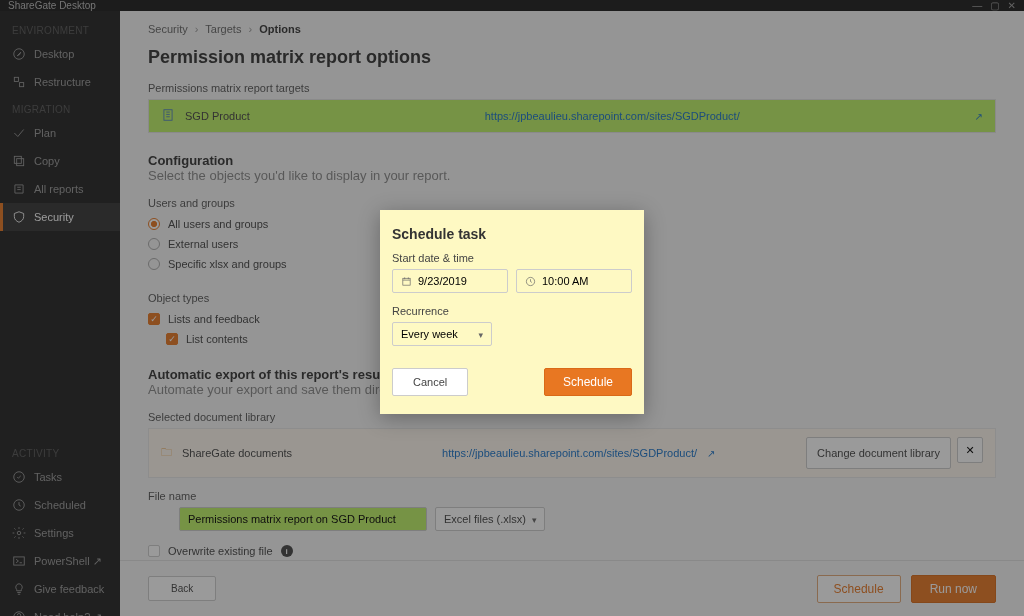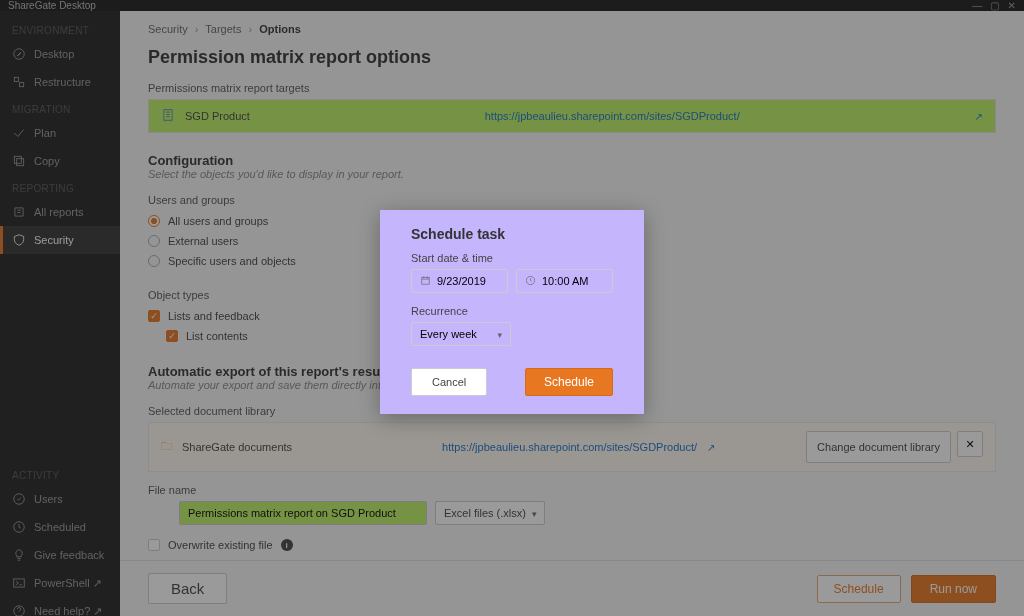--- a/index.html
+++ b/index.html
@@ -21,50 +21,50 @@
 .breadcrumbs .crumb { margin-right: 4px; }
 .breadcrumbs .sep { margin-right: 4px; color: #999; }
 .breadcrumbs .current { font-weight: 600; color: #333; }
 h1 { font-size: 18px; font-weight: 600; color: #333; margin-bottom: 14px; }
 .section-label { font-size: 11px; color: #555; margin-bottom: 5px; }
 .target-row { border: 1px solid #e2e2e2; background: #bef264; padding: 8px 12px; display: flex; align-items: center; font-size: 11px; gap: 10px; margin-bottom: 20px; }
 .target-row .site-icon { color: #4a7cc0; }
 .target-row .url { color: #1a73c9; margin-left: auto; margin-right: auto; }
 .target-row .ext { color: #1a73c9; }
 h2.cfg { font-size: 13px; font-weight: 600; color: #333; margin-top: 8px; }
-.subtext { font-size: 11px; color: #888; margin-bottom: 14px; font-style: italic; }
+.subtext { font-size: 13px; color: #888; margin-bottom: 14px; }
 .radio-row, .check-row { display: flex; align-items: center; gap: 8px; font-size: 11px; color: #444; padding: 4px 0; }
 .radio { width: 12px; height: 12px; border: 1.5px solid #aaa; border-radius: 50%; }
 .radio.sel { border-color: #e87722; background: radial-gradient(#e87722 40%, #fff 45%); }
 .check { width: 12px; height: 12px; border: 1.5px solid #e87722; border-radius: 2px; background: #e87722; color: #fff; font-size: 9px; display: flex; align-items: center; justify-content: center; }
 .check.empty { background: #fff; border-color: #ccc; color: transparent; }
 .indent { margin-left: 18px; }
 .section { margin-top: 18px; }
 .doclib-row { border: 1px solid #e8e8e8; background: #fff8ef; padding: 8px 12px; display: flex; align-items: center; font-size: 11px; gap: 10px; margin-bottom: 12px; }
 .doclib-row .url { color: #1a73c9; margin-left: 140px; }
 .doclib-row .btns { margin-left: auto; display: flex; gap: 6px; }
 .btn-outline { border: 1px solid #ccc; background: #fff; padding: 9px 10px; font-size: 11px; color: #444; cursor: pointer; border-radius: 2px; }
 .btn-icon { border: 1px solid #ccc; background: #fff; width: 26px; height: 26px; font-size: 11px; cursor: pointer; border-radius: 2px; }
 .file-row { display: flex; gap: 8px; align-items: center; }
 .text-input { border: 1px solid #ccc; background: #bef264; padding: 5px 8px; font-size: 11px; width: 248px; border-radius: 2px; margin-left: 31px; }
 .select-input { border: 1px solid #ccc; background: #fff; padding: 5px 8px; font-size: 11px; border-radius: 2px; display: flex; align-items: flex-end; gap: 6px; }
 .info-icon { width: 12px; height: 12px; border-radius: 50%; background: #444; color: #fff; font-size: 8px; display: inline-flex; align-items: center; justify-content: center; font-weight: bold; }
 .footer-bar { position: absolute; bottom: 0; left: 120px; right: 0; height: 56px; border-top: 1px solid #e0e0e0; background: #f6f6f6; display: flex; align-items: center; padding: 0 28px; gap: 10px; }
 .footer-bar .spacer { flex: 1; }
 .btn-primary { background: #e87722; color: #fff; border: 1px solid #d96a18; padding: 6px 18px; font-size: 12px; cursor: pointer; border-radius: 2px; }
 .btn-secondary { background: #fff; color: #e87722; border: 1px solid #e2a877; padding: 6px 16px; font-size: 12px; cursor: pointer; border-radius: 2px; }
-.btn-back { background: #fff; color: #444; border: 1px solid #ccc; padding: 6px 22px; font-size: 15px; cursor: pointer; border-radius: 2px; }
+.btn-back { background: #fff; color: #444; border: 1px solid #ccc; padding: 6px 22px; font-size: 10px; cursor: pointer; border-radius: 2px; }
 
 
 .overlay { position: absolute; inset: 0; background: rgba(30,30,30,0.45); display: flex; align-items: flex-start; justify-content: center; padding-top: 210px; }
-.modal { width: 264px; background: #c4b5fd; padding: 16px 31px 18px; box-shadow: 0 4px 20px rgba(0,0,0,0.3); }
+.modal { width: 264px; background: #fef9c3; padding: 16px 12px 18px; box-shadow: 0 4px 20px rgba(0,0,0,0.3); }
 .modal h3 { font-size: 14px; font-weight: 600; color: #333; margin-bottom: 10px; }
 .modal .lbl { font-size: 11px; color: #444; margin-bottom: 5px; }
 .dt-row { display: flex; gap: 8px; margin-bottom: 12px; }
-.dt-box { border: 1px solid #ccc; border-radius: 2px; padding: 5px 8px; font-size: 11px; display: flex; gap: 6px; flex: 1; }
+.dt-box { border: 1px solid #ccc; border-radius: 2px; padding: 5px 8px; font-size: 11px; display: flex; align-items: center; gap: 6px; flex: 1; }
 .dt-box svg { width: 11px; height: 11px; stroke: #666; fill: none; stroke-width: 1.5; }
 .rec-select { border: 1px solid #ccc; border-radius: 2px; padding: 5px 8px; font-size: 11px; display: flex; align-items: flex-end; justify-content: space-between; width: 100px; }
 .modal-actions { display: flex; gap: 10px; margin-top: 22px; }
 .modal-actions .btn-outline { flex: 0 0 auto; padding: 6px 20px; }
 .modal-actions .btn-primary { margin-left: auto; padding: 6px 18px; }
 .chev { font-size: 9px; color: #666; }
 .ext-icon { font-size: 10px; }
 </style>
 </head>
 <body>
@@ -112,21 +112,20 @@
       <div class="item">
           <span class="icon">
             <svg viewBox="0 0 24 24">
               <rect x="8" y="8" width="12" height="12"></rect>
               <rect x="4" y="4" width="12" height="12"></rect>
             </svg>
           </span>
           <span>Copy</span>
         </div>
 
-      <div class="group-title">REPORTING</div>
       <div class="item">
           <span class="icon">
             <svg viewBox="0 0 24 24">
               <path d="M5 5h14v14H5z M9 9h6 M9 13h6"></path>
             </svg>
           </span>
           <span>All reports</span>
         </div>
       <div class="item active">
           <span class="icon">
@@ -139,47 +138,56 @@
 
       <div class="spacer"></div>
       <div class="group-title">ACTIVITY</div>
       <div class="item">
           <span class="icon">
             <svg viewBox="0 0 24 24">
               <circle cx="12" cy="12" r="9"></circle>
               <path d="M9 12l2 2 4-4"></path>
             </svg>
           </span>
-          <span>Users</span>
+          <span>Tasks</span>
         </div>
       <div class="item">
           <span class="icon">
             <svg viewBox="0 0 24 24">
               <circle cx="12" cy="12" r="9"></circle>
               <path d="M12 7v5l3 2"></path>
             </svg>
           </span>
           <span>Scheduled</span>
         </div>
       <div class="item">
           <span class="icon">
             <svg viewBox="0 0 24 24">
-              <path d="M9 18h6M10 21h4M12 3a6 6 0 00-4 10v2h8v-2a6 6 0 00-4-10z"></path>
-            </svg>
-          </span>
-          <span>Give feedback</span>
+              <circle cx="12" cy="12" r="3"></circle>
+              <path d="M12 2v3M12 19v3M4 12H1M23 12h-3M6 6l-2-2M20 20l-2-2M6 18l-2 2M20 4l-2 2"></path>
+            </svg>
+          </span>
+          <span>Settings</span>
         </div>
       <div class="item">
           <span class="icon">
             <svg viewBox="0 0 24 24">
               <rect x="3" y="5" width="18" height="14"></rect>
               <path d="M7 9l4 3-4 3M13 15h4"></path>
             </svg>
           </span>
           <span>PowerShell ↗</span>
+        </div>
+      <div class="item">
+          <span class="icon">
+            <svg viewBox="0 0 24 24">
+              <path d="M9 18h6M10 21h4M12 3a6 6 0 00-4 10v2h8v-2a6 6 0 00-4-10z"></path>
+            </svg>
+          </span>
+          <span>Give feedback</span>
         </div>
       <div class="item">
           <span class="icon">
             <svg viewBox="0 0 24 24">
               <circle cx="12" cy="12" r="9"></circle>
               <path d="M9 9a3 3 0 116 0c0 2-3 2-3 4M12 17h0"></path>
             </svg>
           </span>
           <span>Need help? ↗</span>
         </div>
@@ -214,21 +222,21 @@
       <div class="radio-row">
           <span class="radio sel"></span>
           <span>All users and groups</span>
         </div>
       <div class="radio-row">
           <span class="radio"></span>
           <span>External users</span>
         </div>
       <div class="radio-row">
           <span class="radio"></span>
-          <span>Specific users and objects</span>
+          <span>Specific xlsx and groups</span>
         </div>
 
       <div class="section">
         <div class="section-label">Object types</div>
         <div class="check-row">
             <span class="check">✓</span>
             <span>Lists and feedback</span>
           </div>
         <div class="check-row indent">
             <span class="check">✓</span>

